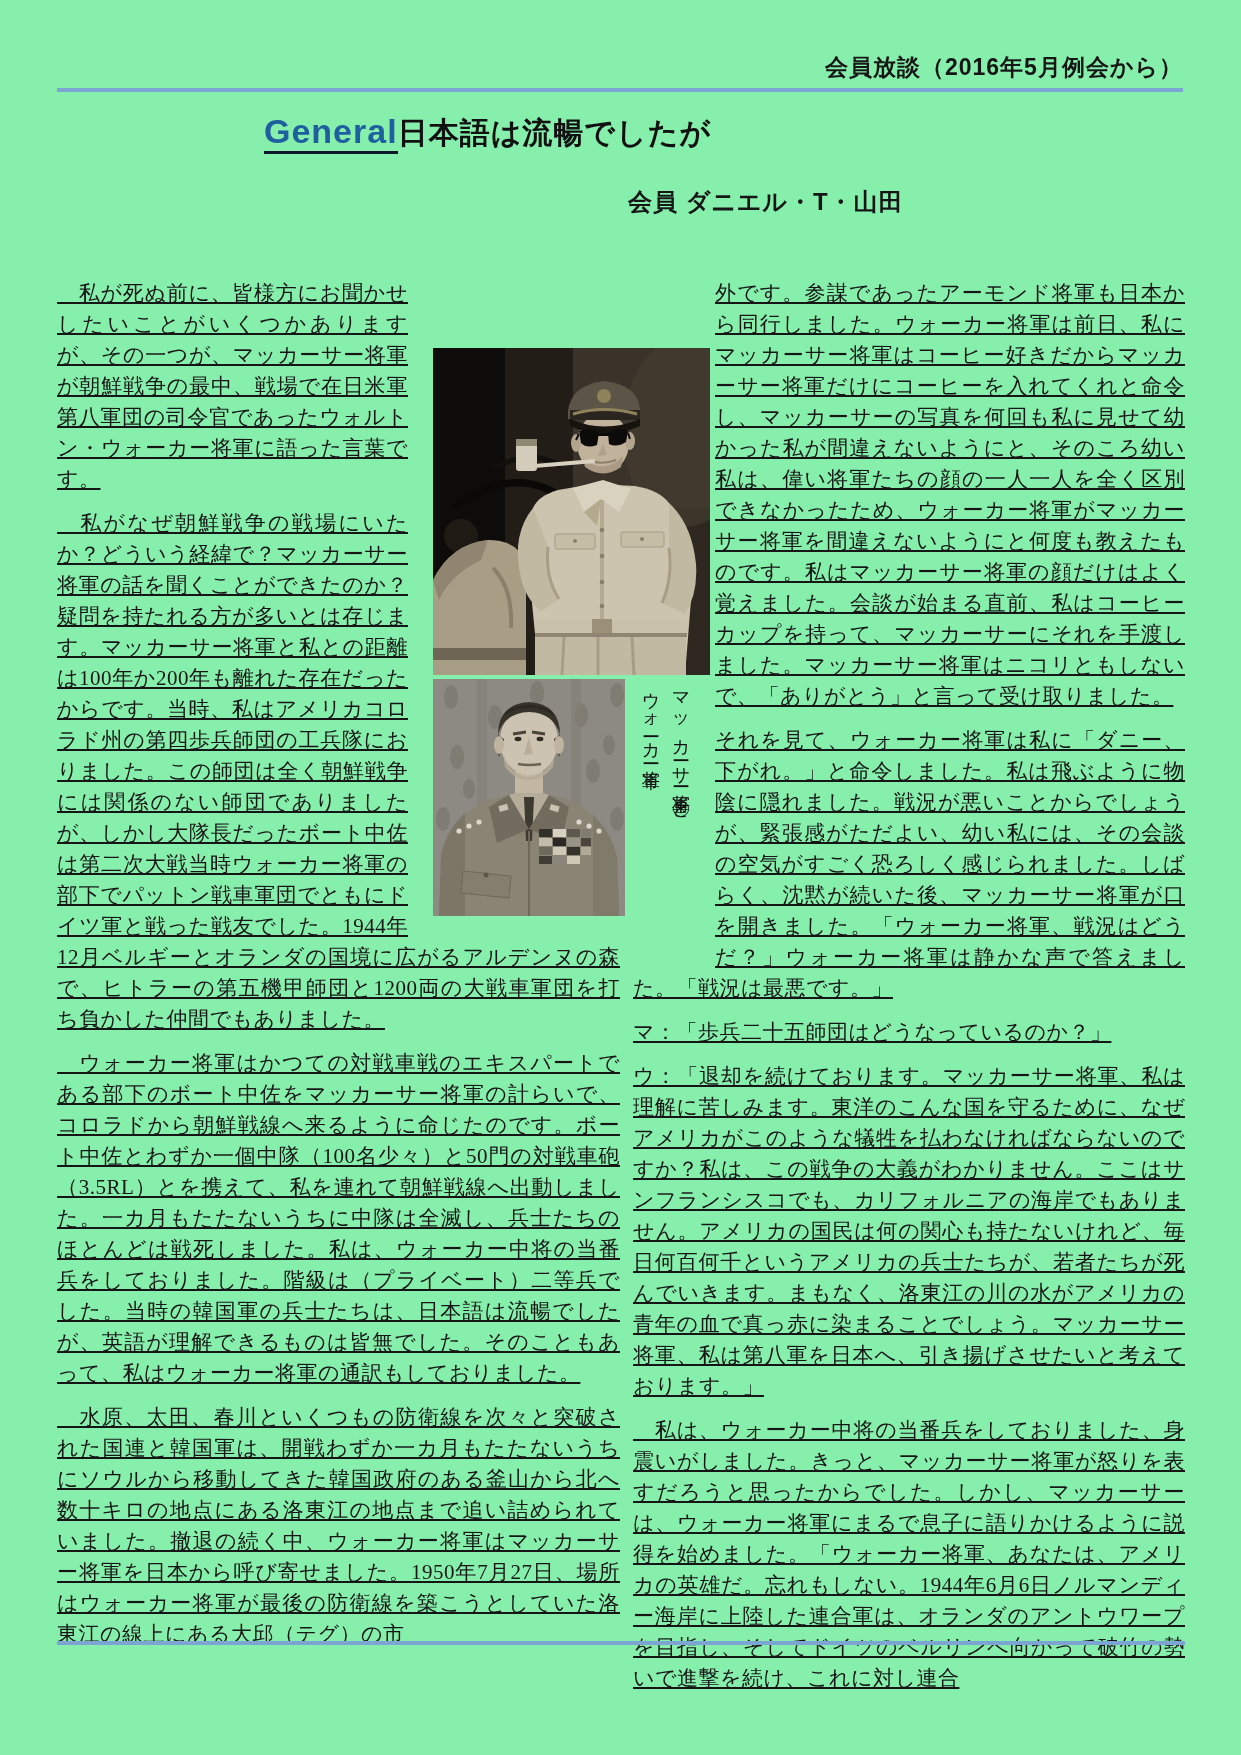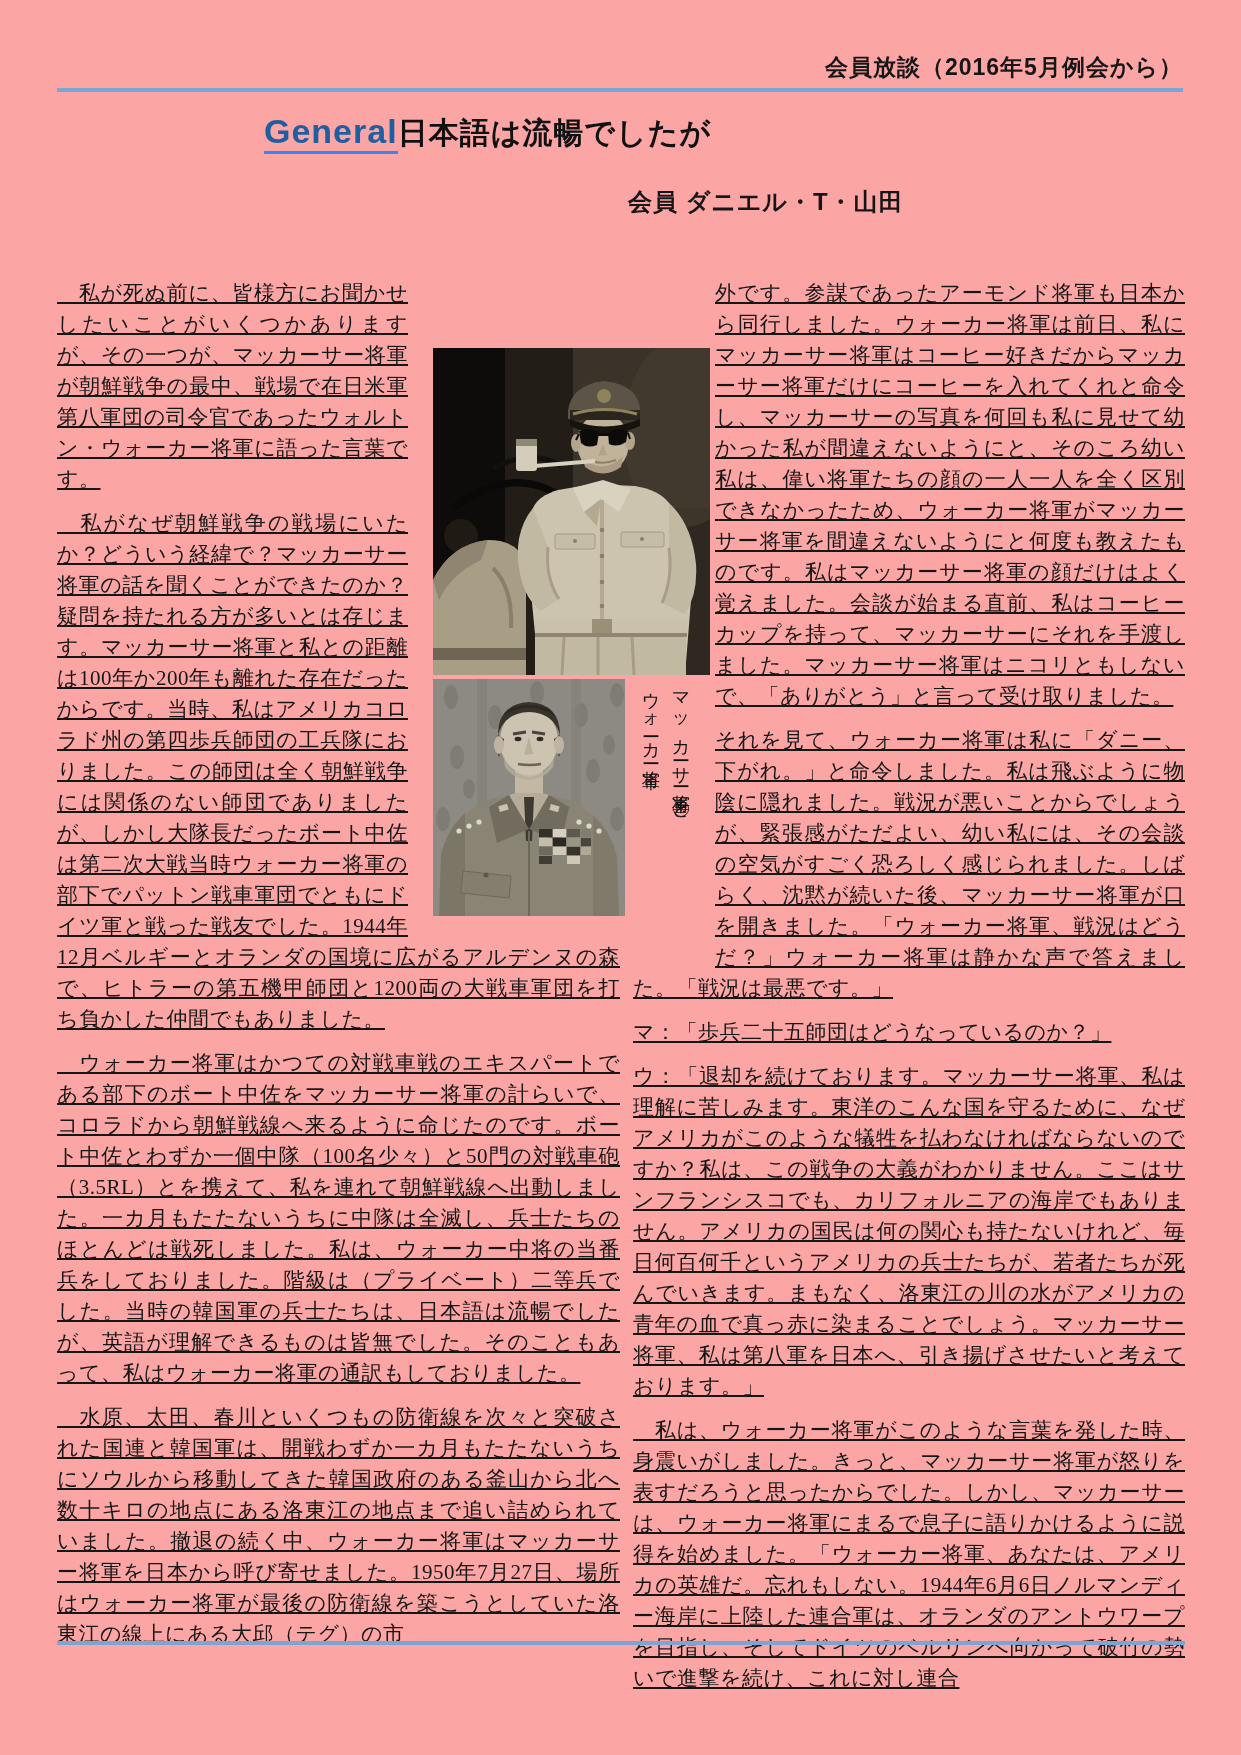--- a/index.html
+++ b/index.html
@@ -1,34 +1,34 @@
 <!DOCTYPE html>
 <html><head>
 <meta charset="utf-8">
 <style>
   html,body{margin:0;padding:0;background:#9a9a9a;}
   .page{
-    position:relative;width:1241px;height:1755px;background:#fca5a5;
+    position:relative;width:1241px;height:1755px;background:#86efac;
     margin:0 auto;overflow:hidden;color:#161616;
     font-family:"Liberation Serif","DejaVu Serif",serif;
   }
 
   .header-label{
     position:absolute;top:52px;right:58px;
     font-family:"Liberation Sans","DejaVu Sans",sans-serif;
     font-weight:bold;font-size:23px;letter-spacing:1px;white-space:nowrap;
   }
   .header-rule{position:absolute;left:57px;top:88px;width:1126px;height:4px;background:#7da5d4;}
 
   .title{
     position:absolute;left:264px;top:112px;margin:0;white-space:nowrap;
     font-family:"Liberation Sans","DejaVu Sans",sans-serif;font-weight:bold;
   }
   .title-latin{
-    font-size:34px;color:#1f5fa0;border-bottom:3px solid #3b82f6;
+    font-size:34px;color:#1f5fa0;border-bottom:3px solid #0f172a;
     padding-bottom:1px;letter-spacing:1px;
   }
   .title-jp{font-size:30px;color:#111;letter-spacing:1px;}
 
   .byline{
     position:absolute;left:628px;top:186px;
     font-family:"Liberation Sans","DejaVu Sans",sans-serif;
     font-weight:bold;font-size:24px;letter-spacing:1px;white-space:nowrap;
   }
 
@@ -79,21 +79,21 @@
     <p>　ウォーカー将軍はかつての対戦車戦のエキスパートである部下のボート中佐をマッカーサー将軍の計らいで、コロラドから朝鮮戦線へ来るように命じたのです。ボート中佐とわずか一個中隊（100名少々）と50門の対戦車砲（3.5RL）とを携えて、私を連れて朝鮮戦線へ出動しました。一カ月もたたないうちに中隊は全滅し、兵士たちのほとんどは戦死しました。私は、ウォーカー中将の当番兵をしておりました。階級は（プライベート）二等兵でした。当時の韓国軍の兵士たちは、日本語は流暢でしたが、英語が理解できるものは皆無でした。そのこともあって、私はウォーカー将軍の通訳もしておりました。</p>
     <p>　水原、太田、春川といくつもの防衛線を次々と突破された国連と韓国軍は、開戦わずか一カ月もたたないうちにソウルから移動してきた韓国政府のある釜山から北へ数十キロの地点にある洛東江の地点まで追い詰められていました。撤退の続く中、ウォーカー将軍はマッカーサー将軍を日本から呼び寄せました。1950年7月27日、場所はウォーカー将軍が最後の防衛線を築こうとしていた洛東江の線上にある大邱（テグ）の市</p>
   </div>
 
   <div class="col col-right">
     <span class="spacer-right"></span>
     <p>外です。参謀であったアーモンド将軍も日本から同行しました。ウォーカー将軍は前日、私にマッカーサー将軍はコーヒー好きだからマッカーサー将軍だけにコーヒーを入れてくれと命令し、マッカーサーの写真を何回も私に見せて幼かった私が間違えないようにと、そのころ幼い私は、偉い将軍たちの顔の一人一人を全く区別できなかったため、ウォーカー将軍がマッカーサー将軍を間違えないようにと何度も教えたものです。私はマッカーサー将軍の顔だけはよく覚えました。会談が始まる直前、私はコーヒーカップを持って、マッカーサーにそれを手渡しました。マッカーサー将軍はニコリともしないで、「ありがとう」と言って受け取りました。</p>
     <p>それを見て、ウォーカー将軍は私に「ダニー、下がれ。」と命令しました。私は飛ぶように物陰に隠れました。戦況が悪いことからでしょうが、緊張感がただよい、幼い私には、その会談の空気がすごく恐ろしく感じられました。しばらく、沈黙が続いた後、マッカーサー将軍が口を開きました。「ウォーカー将軍、戦況はどうだ？」ウォーカー将軍は静かな声で答えました。「戦況は最悪です。」</p>
     <p>マ：「歩兵二十五師団はどうなっているのか？」</p>
     <p>ウ：「退却を続けております。マッカーサー将軍、私は理解に苦しみます。東洋のこんな国を守るために、なぜアメリカがこのような犠牲を払わなければならないのですか？私は、この戦争の大義がわかりません。ここはサンフランシスコでも、カリフォルニアの海岸でもありません。アメリカの国民は何の関心も持たないけれど、毎日何百何千というアメリカの兵士たちが、若者たちが死んでいきます。まもなく、洛東江の川の水がアメリカの青年の血で真っ赤に染まることでしょう。マッカーサー将軍、私は第八軍を日本へ、引き揚げさせたいと考えております。」</p>
-    <p>　私は、ウォーカー将軍がこのような言葉を発した時、身震いがしました。きっと、マッカーサー将軍が怒りを表すだろうと思ったからでした。しかし、マッカーサーは、ウォーカー将軍にまるで息子に語りかけるように説得を始めました。「ウォーカー将軍、あなたは、アメリカの英雄だ。忘れもしない。1944年6月6日ノルマンディー海岸に上陸した連合軍は、オランダのアントウワープを目指し、そしてドイツのベルリンへ向かって破竹の勢いで進撃を続け、これに対し連合</p>
+    <p>　私は、ウォーカー中将の当番兵をしておりました、身震いがしました。きっと、マッカーサー将軍が怒りを表すだろうと思ったからでした。しかし、マッカーサーは、ウォーカー将軍にまるで息子に語りかけるように説得を始めました。「ウォーカー将軍、あなたは、アメリカの英雄だ。忘れもしない。1944年6月6日ノルマンディー海岸に上陸した連合軍は、オランダのアントウワープを目指し、そしてドイツのベルリンへ向かって破竹の勢いで進撃を続け、これに対し連合</p>
   </div>
 
   <figure class="photo photo-mac" style="margin:0">
     <svg viewBox="0 0 277 327" preserveAspectRatio="none">
       <rect width="277" height="327" fill="#221d17"></rect>
       <rect x="140" width="137" height="327" fill="#2e2820"></rect>
       <rect x="140" width="137" height="160" fill="#3a332a"></rect>
       <ellipse cx="252" cy="84" rx="62" ry="95" fill="#463e32" opacity="0.6"></ellipse>
       <rect width="72" height="327" fill="#0e0c0a"></rect>
       <path d="M20,160 Q80,115 130,150" stroke="#0a0908" stroke-width="7" fill="none"></path>

